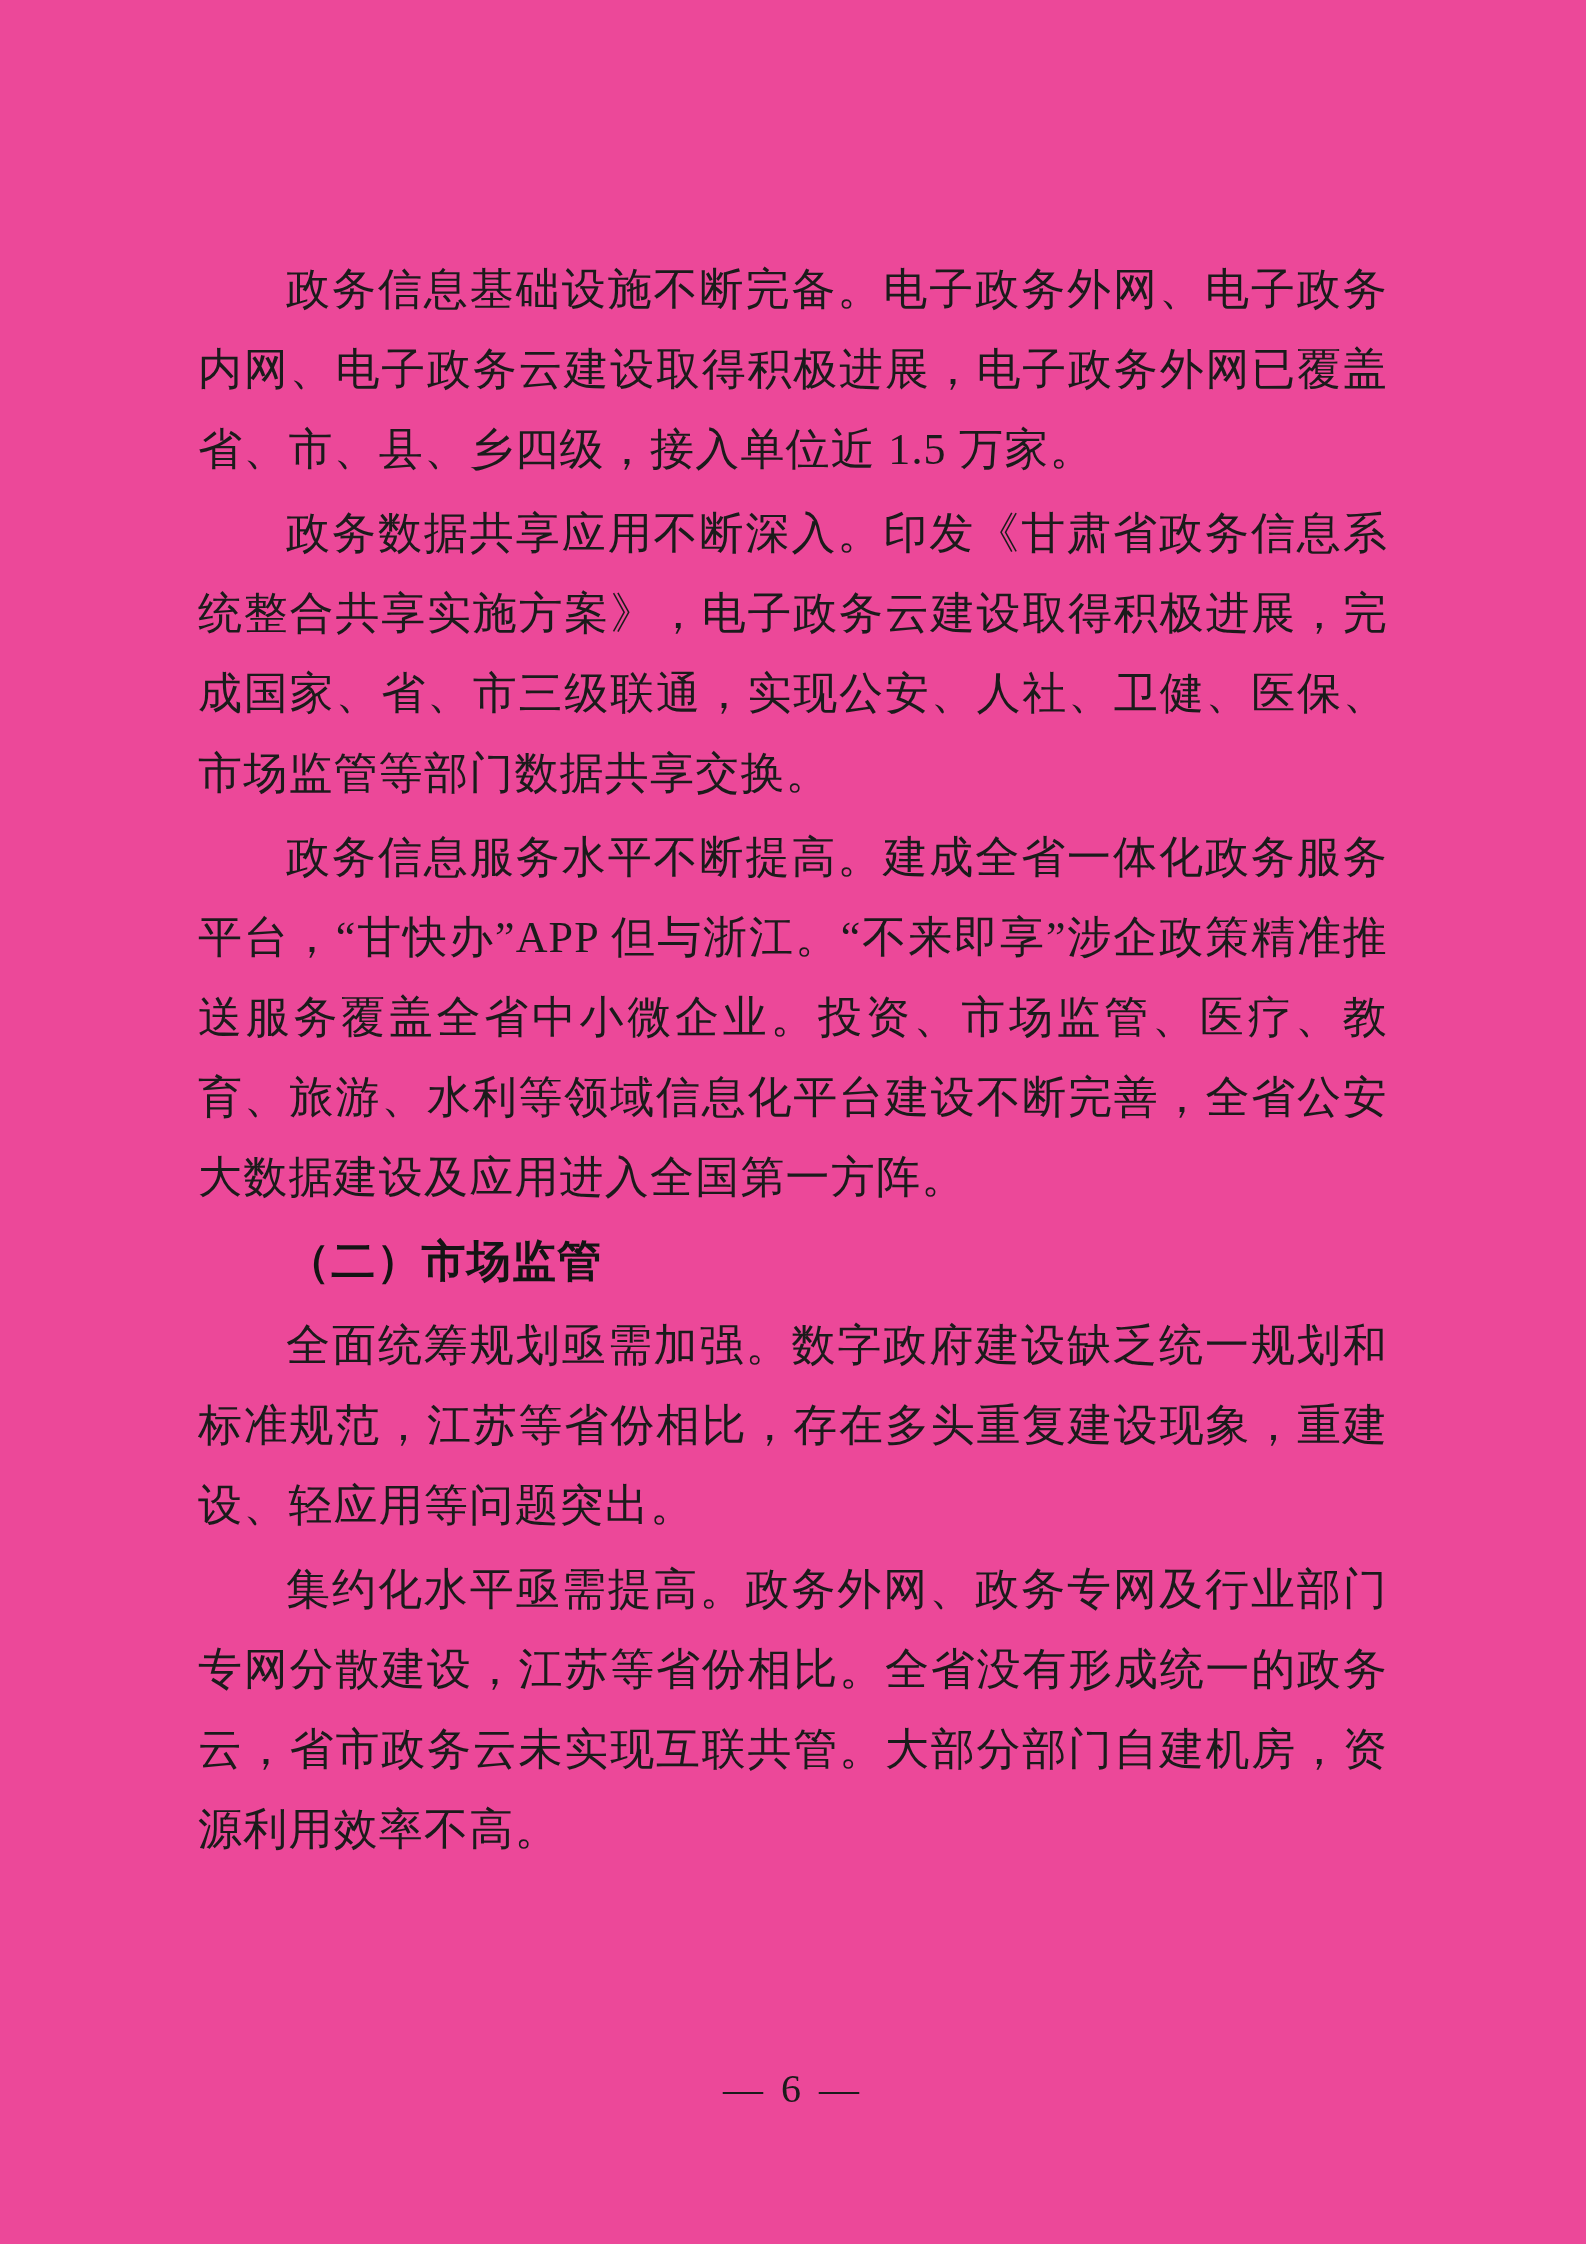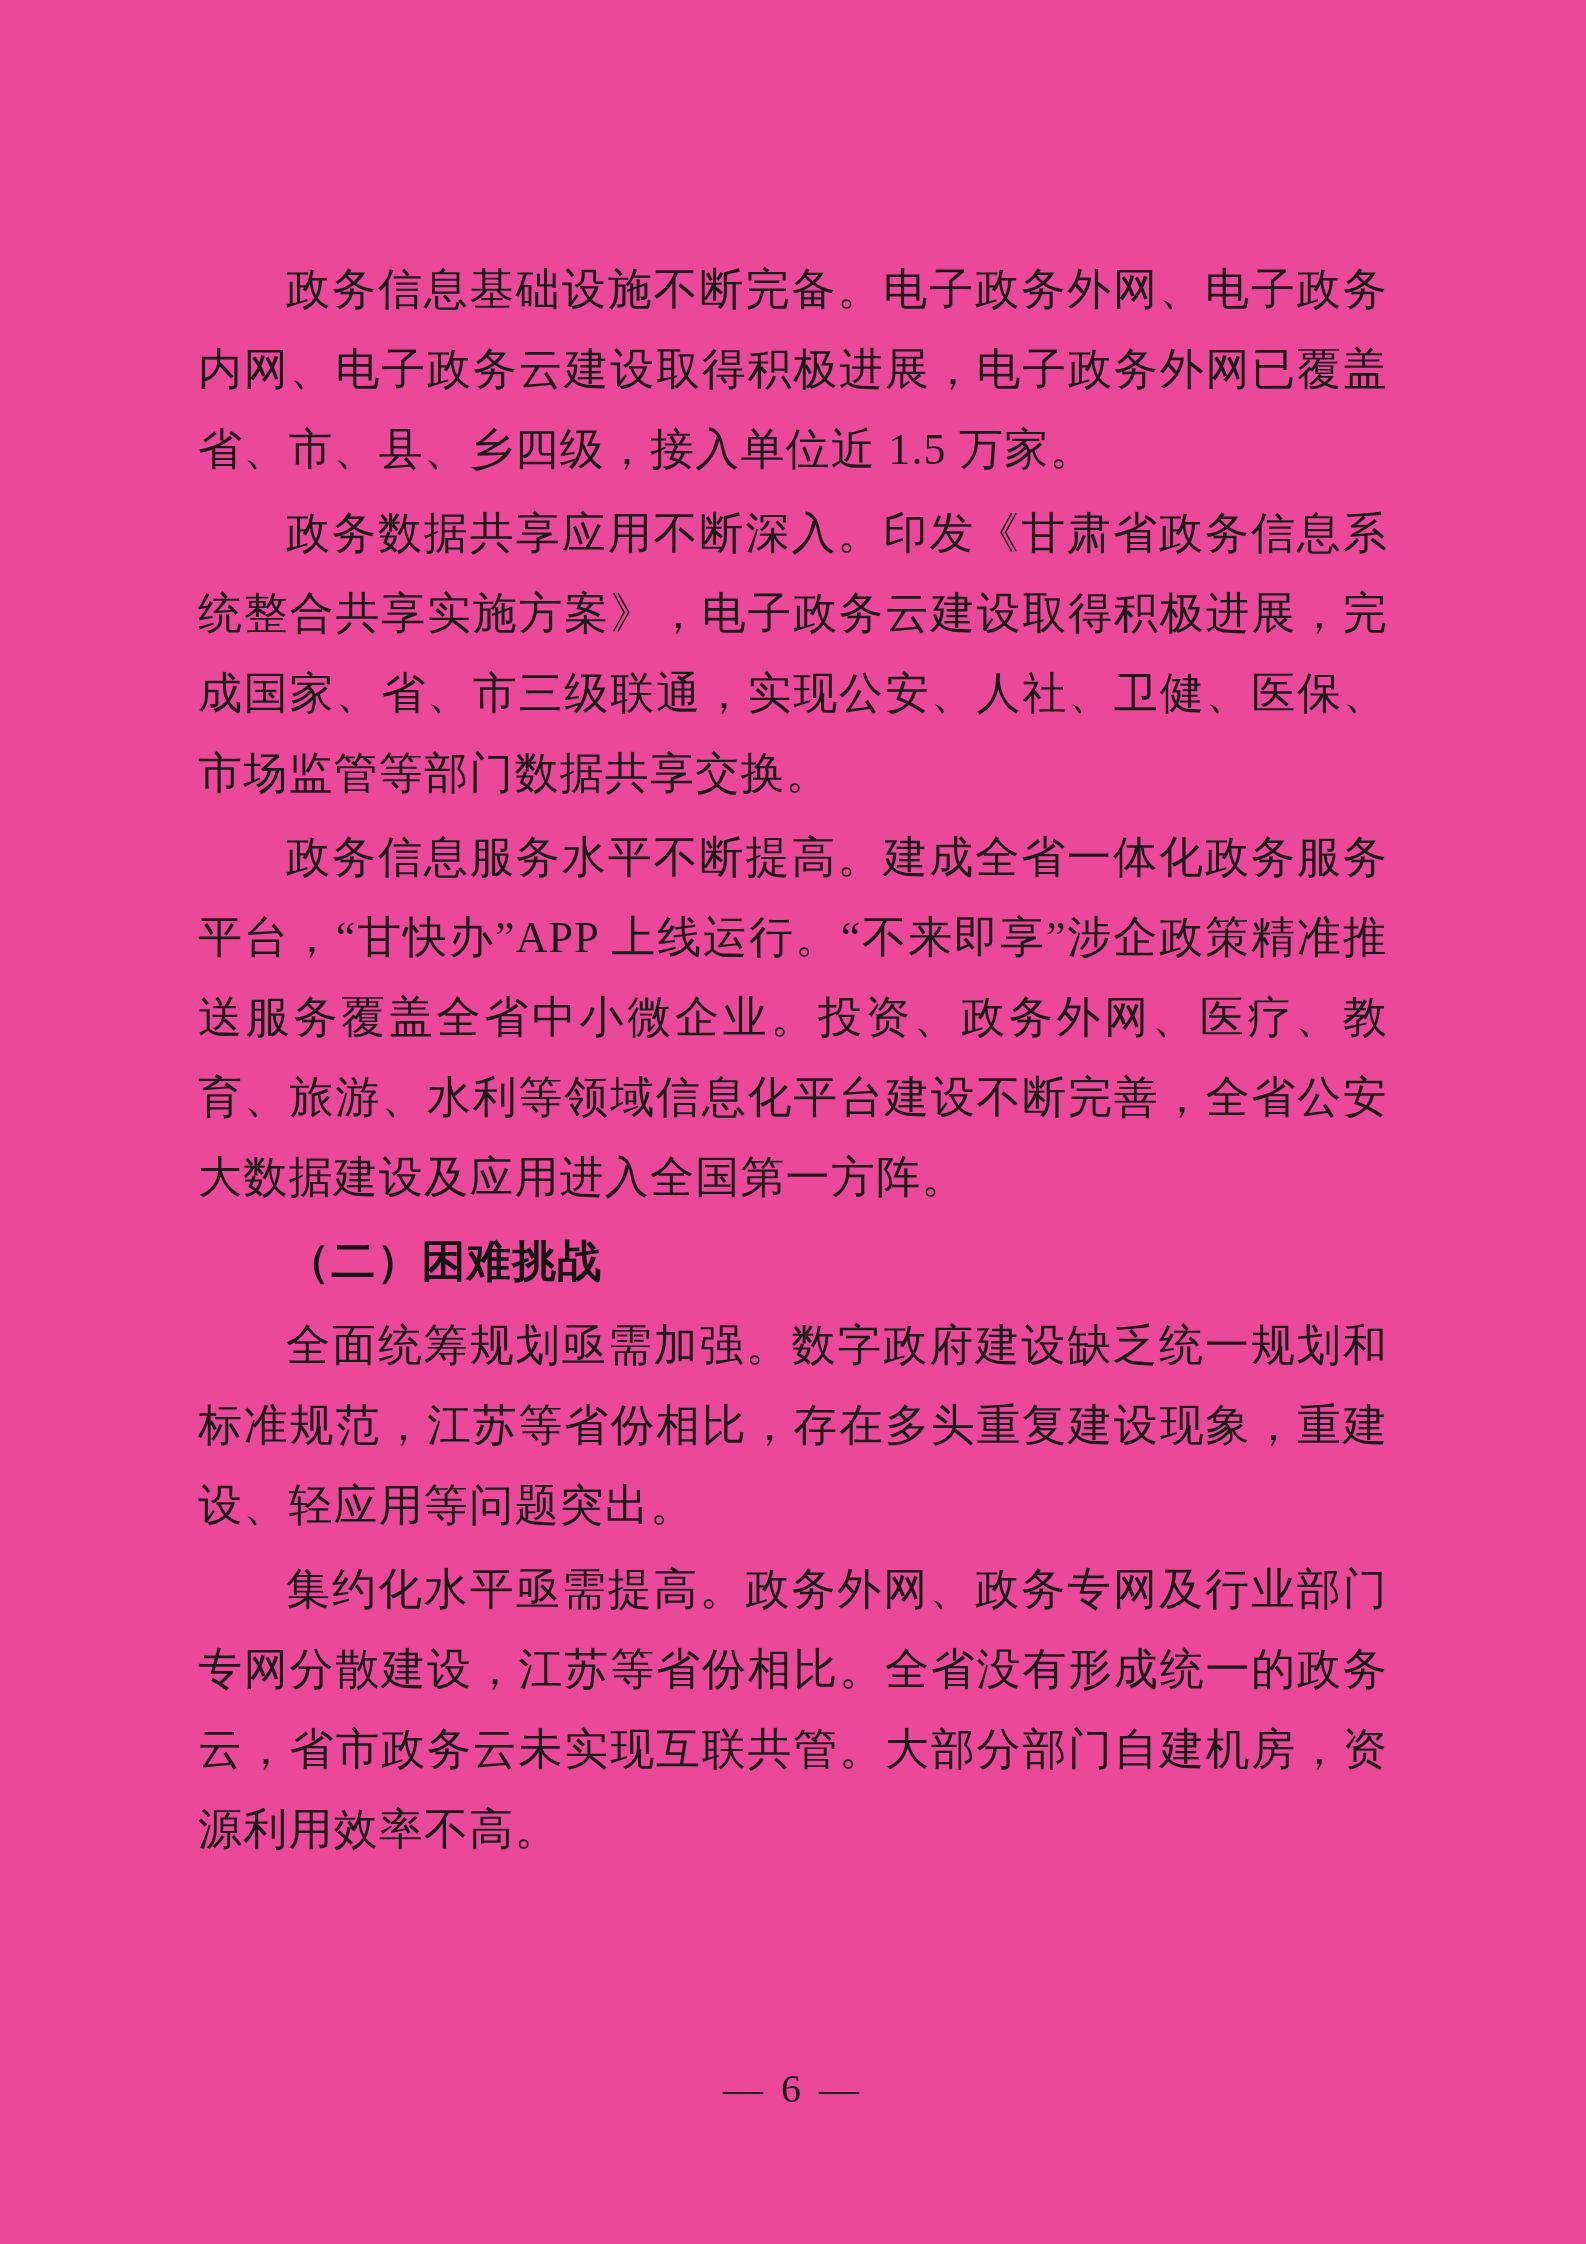--- a/index.html
+++ b/index.html
@@ -62,19 +62,19 @@
     font-family: "Liberation Serif", "DejaVu Serif", serif;
   }
 </style>
 </head>
 <body>
 
 <div class="page">
   <div class="content">
     <p class="para">政务信息基础设施不断完备。电子政务外网、电子政务内网、电子政务云建设取得积极进展，电子政务外网已覆盖省、市、县、乡四级，接入单位近 1.5 万家。</p>
     <p class="para">政务数据共享应用不断深入。印发《甘肃省政务信息系统整合共享实施方案》，电子政务云建设取得积极进展，完成国家、省、市三级联通，实现公安、人社、卫健、医保、市场监管等部门数据共享交换。</p>
-    <p class="para">政务信息服务水平不断提高。建成全省一体化政务服务平台，“甘快办”APP 上线运行。“不来即享”涉企政策精准推送服务覆盖全省中小微企业。投资、政务外网、医疗、教育、旅游、水利等领域信息化平台建设不断完善，全省公安大数据建设及应用进入全国第一方阵。</p>
-    <p class="heading">（二）困难挑战</p>
+    <p class="para">政务信息服务水平不断提高。建成全省一体化政务服务平台，“甘快办”APP 但与浙江。“不来即享”涉企政策精准推送服务覆盖全省中小微企业。投资、市场监管、医疗、教育、旅游、水利等领域信息化平台建设不断完善，全省公安大数据建设及应用进入全国第一方阵。</p>
+    <p class="heading">（二）市场监管</p>
     <p class="para">全面统筹规划亟需加强。数字政府建设缺乏统一规划和标准规范，江苏等省份相比，存在多头重复建设现象，重建设、轻应用等问题突出。</p>
     <p class="para">集约化水平亟需提高。政务外网、政务专网及行业部门专网分散建设，江苏等省份相比。全省没有形成统一的政务云，省市政务云未实现互联共管。大部分部门自建机房，资源利用效率不高。</p>
   </div>
   <div class="footer">— 6 —</div>
 </div>
 
 </body></html>

